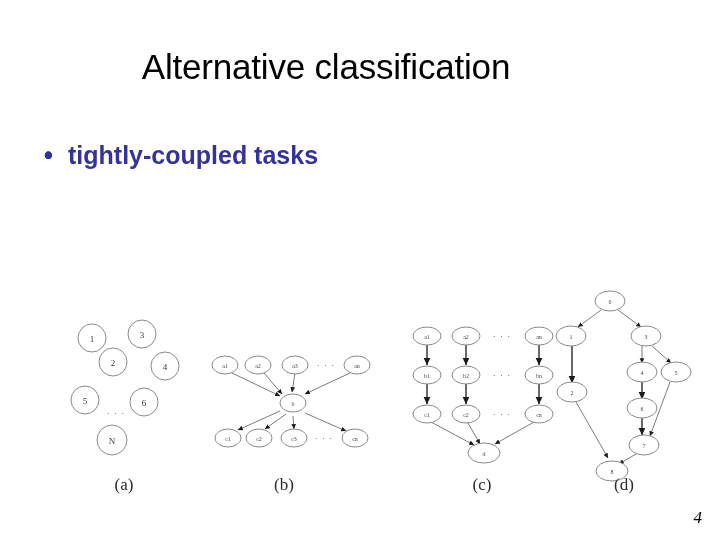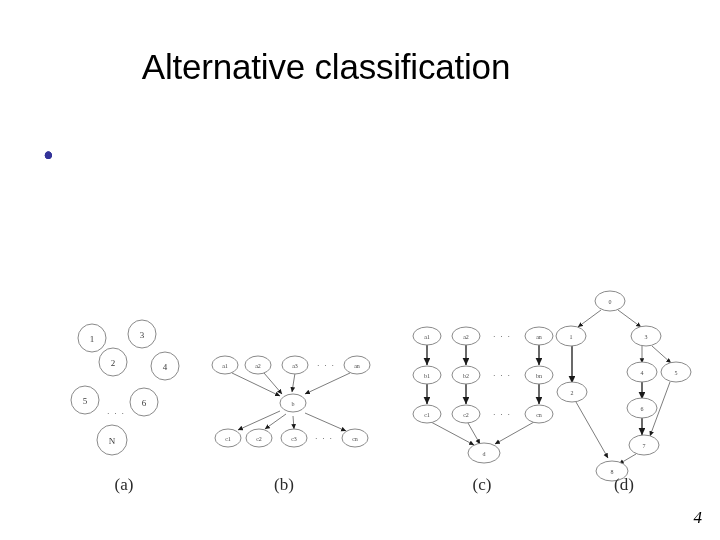--- a/index.html
+++ b/index.html
@@ -102,20 +102,21 @@
 
   <ul id="bullet-list">
     <li>
       <span class="bullet-dot">•</span>
     </li>
     <li>
       <span class="bullet-dot">•</span>
     </li>
     <li>
       <span class="bullet-dot">•</span>
+      <span>tightly-coupled tasks</span>
     </li>
   </ul>
 
   <div id="figure">
     <svg width="640" height="245" viewBox="0 0 640 245" xmlns="http://www.w3.org/2000/svg">
       <defs>
         <marker id="ah" markerWidth="7" markerHeight="7" refX="5.4" refY="2.6" orient="auto" markerUnits="strokeWidth">
           <path d="M0,0 L5.6,2.6 L0,5.2 z" fill="#1a1a1a"></path>
         </marker>
         <style>

